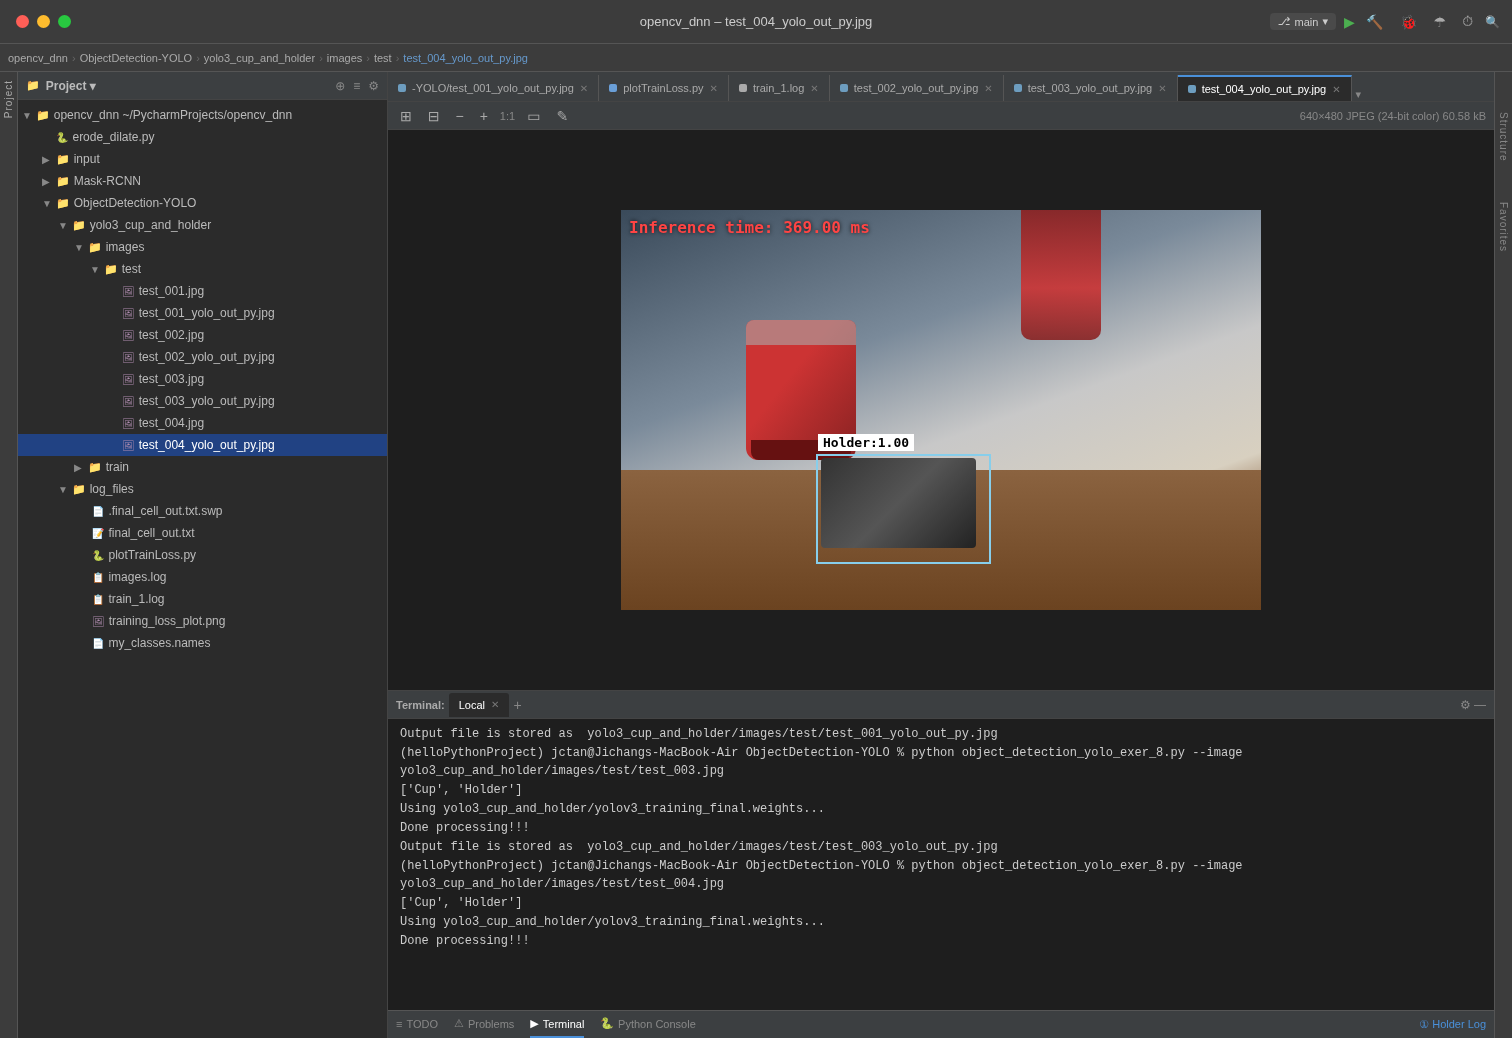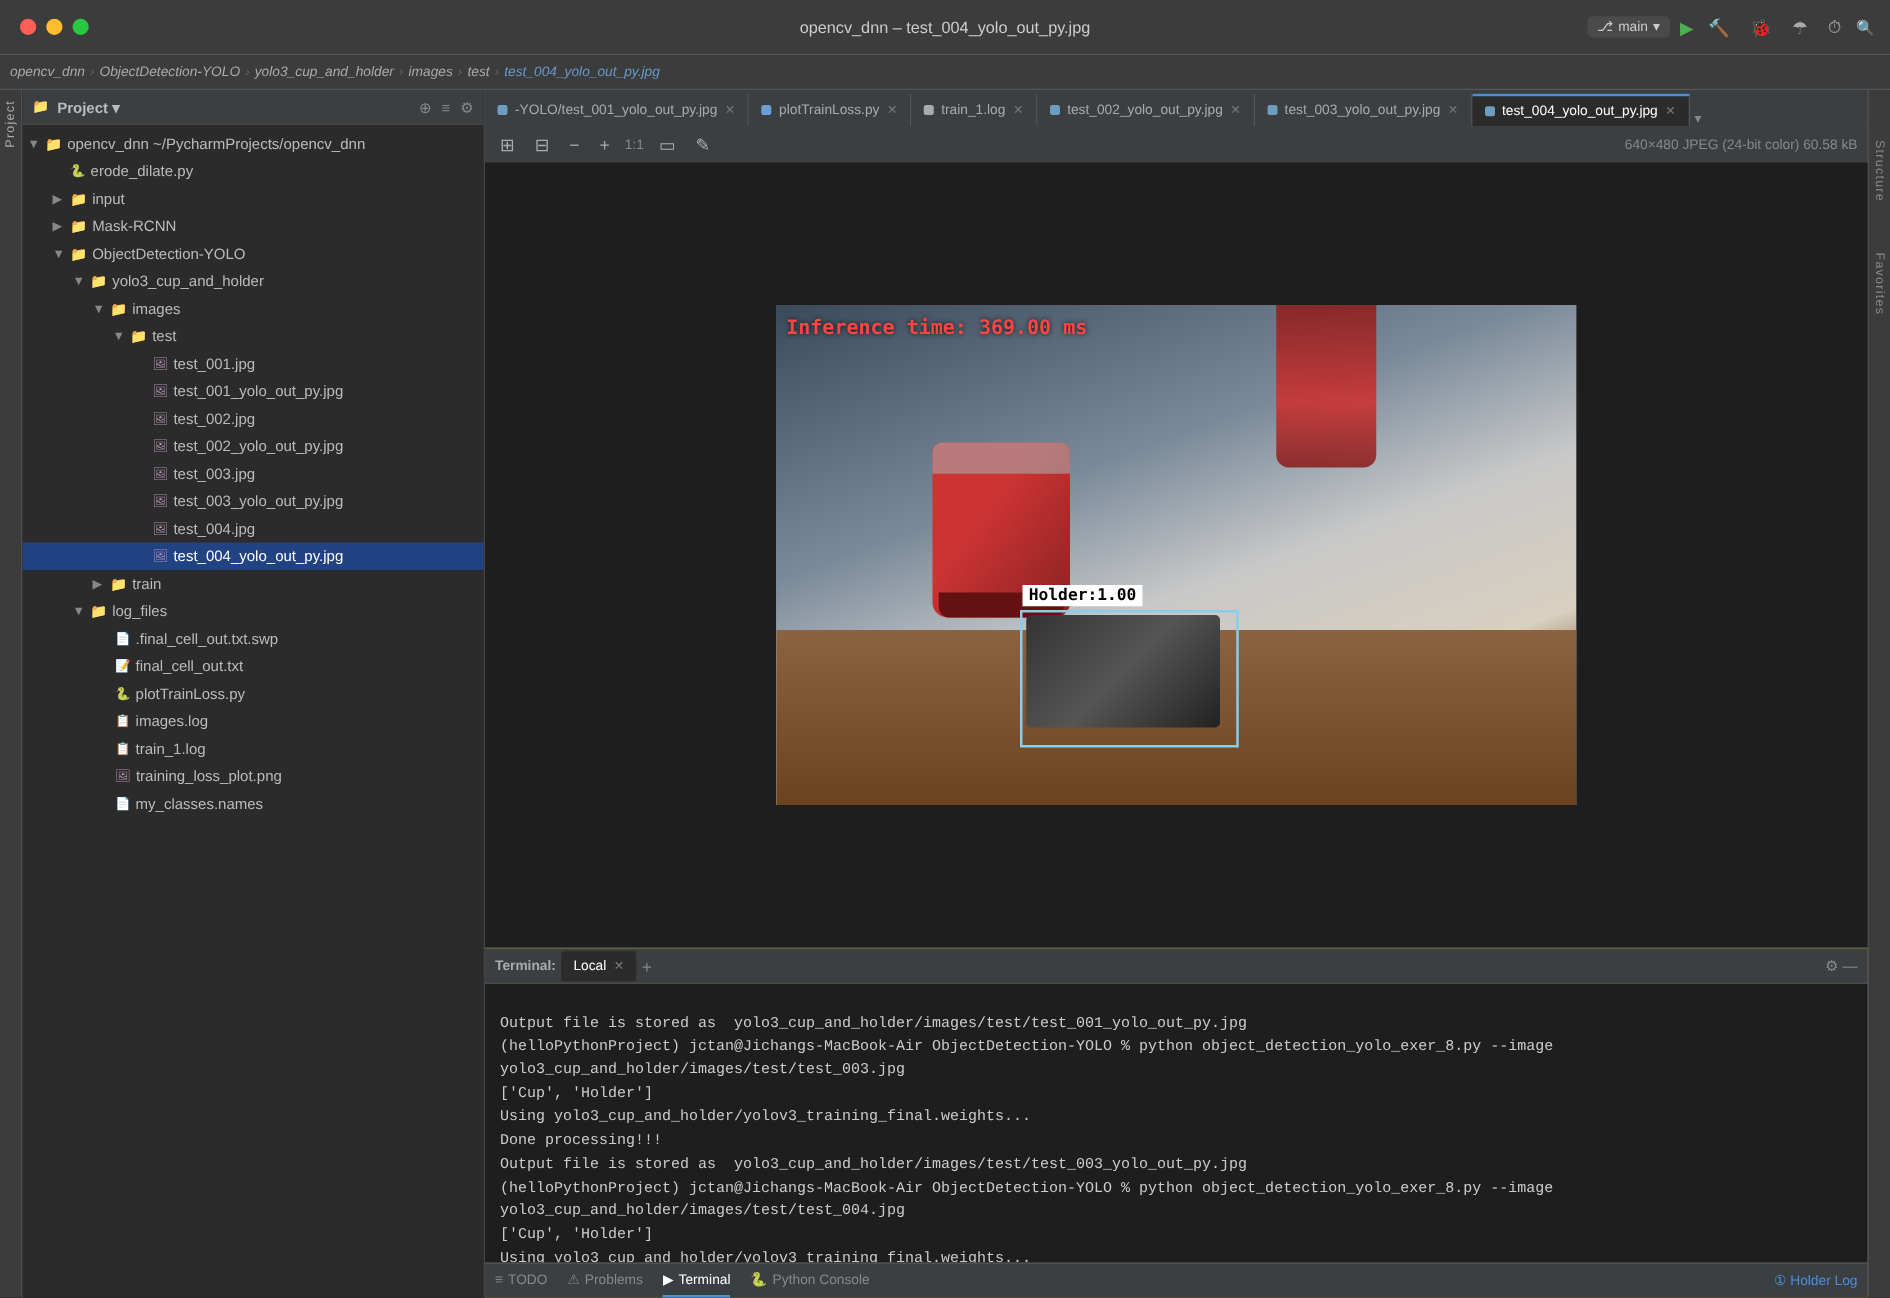--- a/index.html
+++ b/index.html
@@ -49,21 +49,21 @@
       height: 28px;
       background: #3c3c3c;
       display: flex;
       align-items: center;
       padding: 0 8px;
       border-bottom: 1px solid #555;
       font-size: 11px;
       color: #aaa;
       gap: 4px;
     }
-    .breadcrumb-bar span { color: #aaa; font-style: italic; }
+    .breadcrumb-bar span { color: #aaa; }
     .breadcrumb-bar .sep { color: #666; }
     .breadcrumb-bar .active { color: #6699cc; }
 
     
     .side-strip {
       width: 18px;
       background: #3c3c3c;
       border-right: 1px solid #555;
       display: flex;
       align-items: flex-start;
@@ -306,22 +306,22 @@
       bottom: 30px;
       right: 60px;
       font-size: 32px;
       color: rgba(255,255,255,0.9);
       font-weight: bold;
       text-shadow: 2px 2px 4px rgba(0,0,0,0.5);
     }
 
     
     .bottom-area {
-      height: 280px;
-      background: #fde047;
+      height: 348px;
+      background: #a21caf;
       border-top: 1px solid #444;
       display: flex;
       flex-direction: column;
     }
 
     
     .terminal-tabs {
       height: 28px;
       background: #3c3f41;
       display: flex;
@@ -352,21 +352,21 @@
       background: #2b2b2b;
       color: #fff;
     }
     .terminal-plus { color: #888; cursor: pointer; font-size: 14px; }
     .terminal-settings { margin-left: auto; color: #888; }
 
     
     .terminal-content {
       flex: 1;
       background: #1e1e1e;
-      padding: 22px 12px;
+      padding: 6px 12px;
       font-family: 'Menlo', 'Monaco', 'Courier New', monospace;
       font-size: 12px;
       color: #ccc;
       overflow-y: auto;
       line-height: 1.5;
     }
     .terminal-line { white-space: pre-wrap; margin-bottom: 1px; }
 
     
     .footer-tabs {

